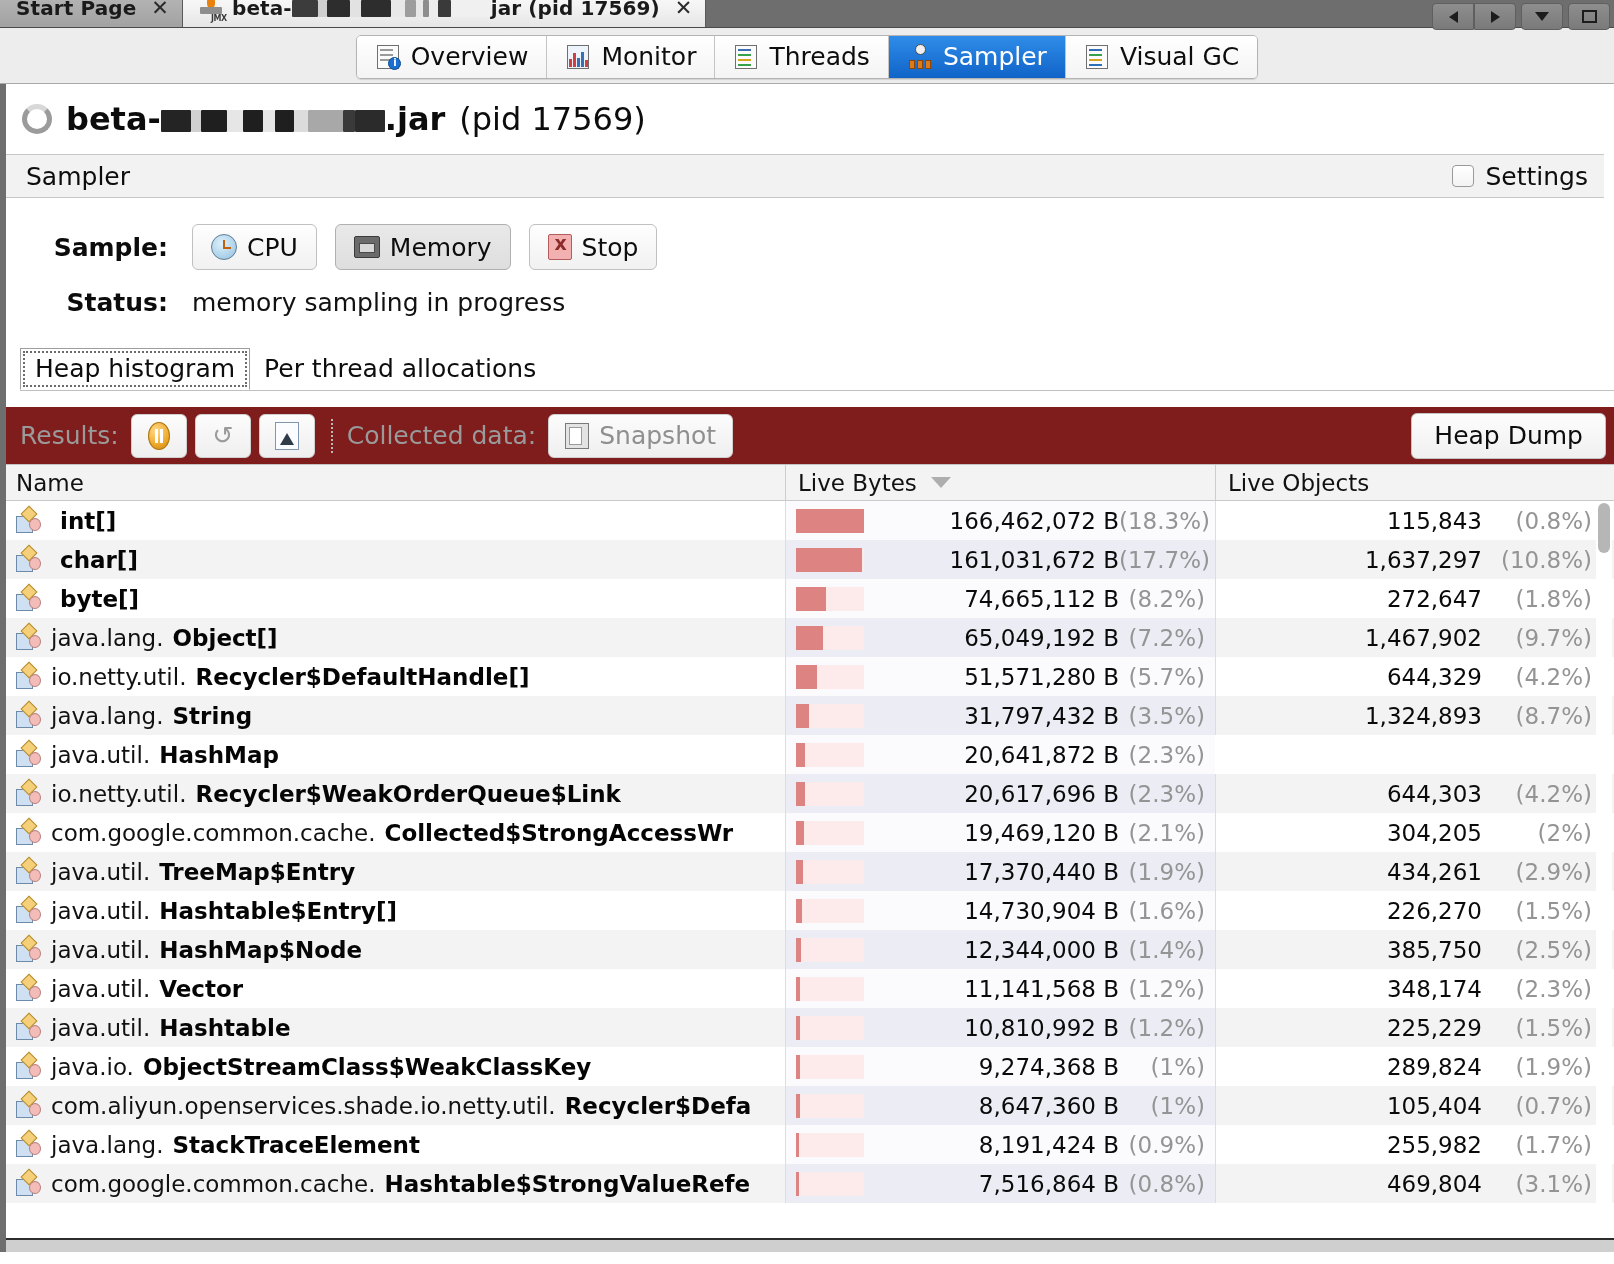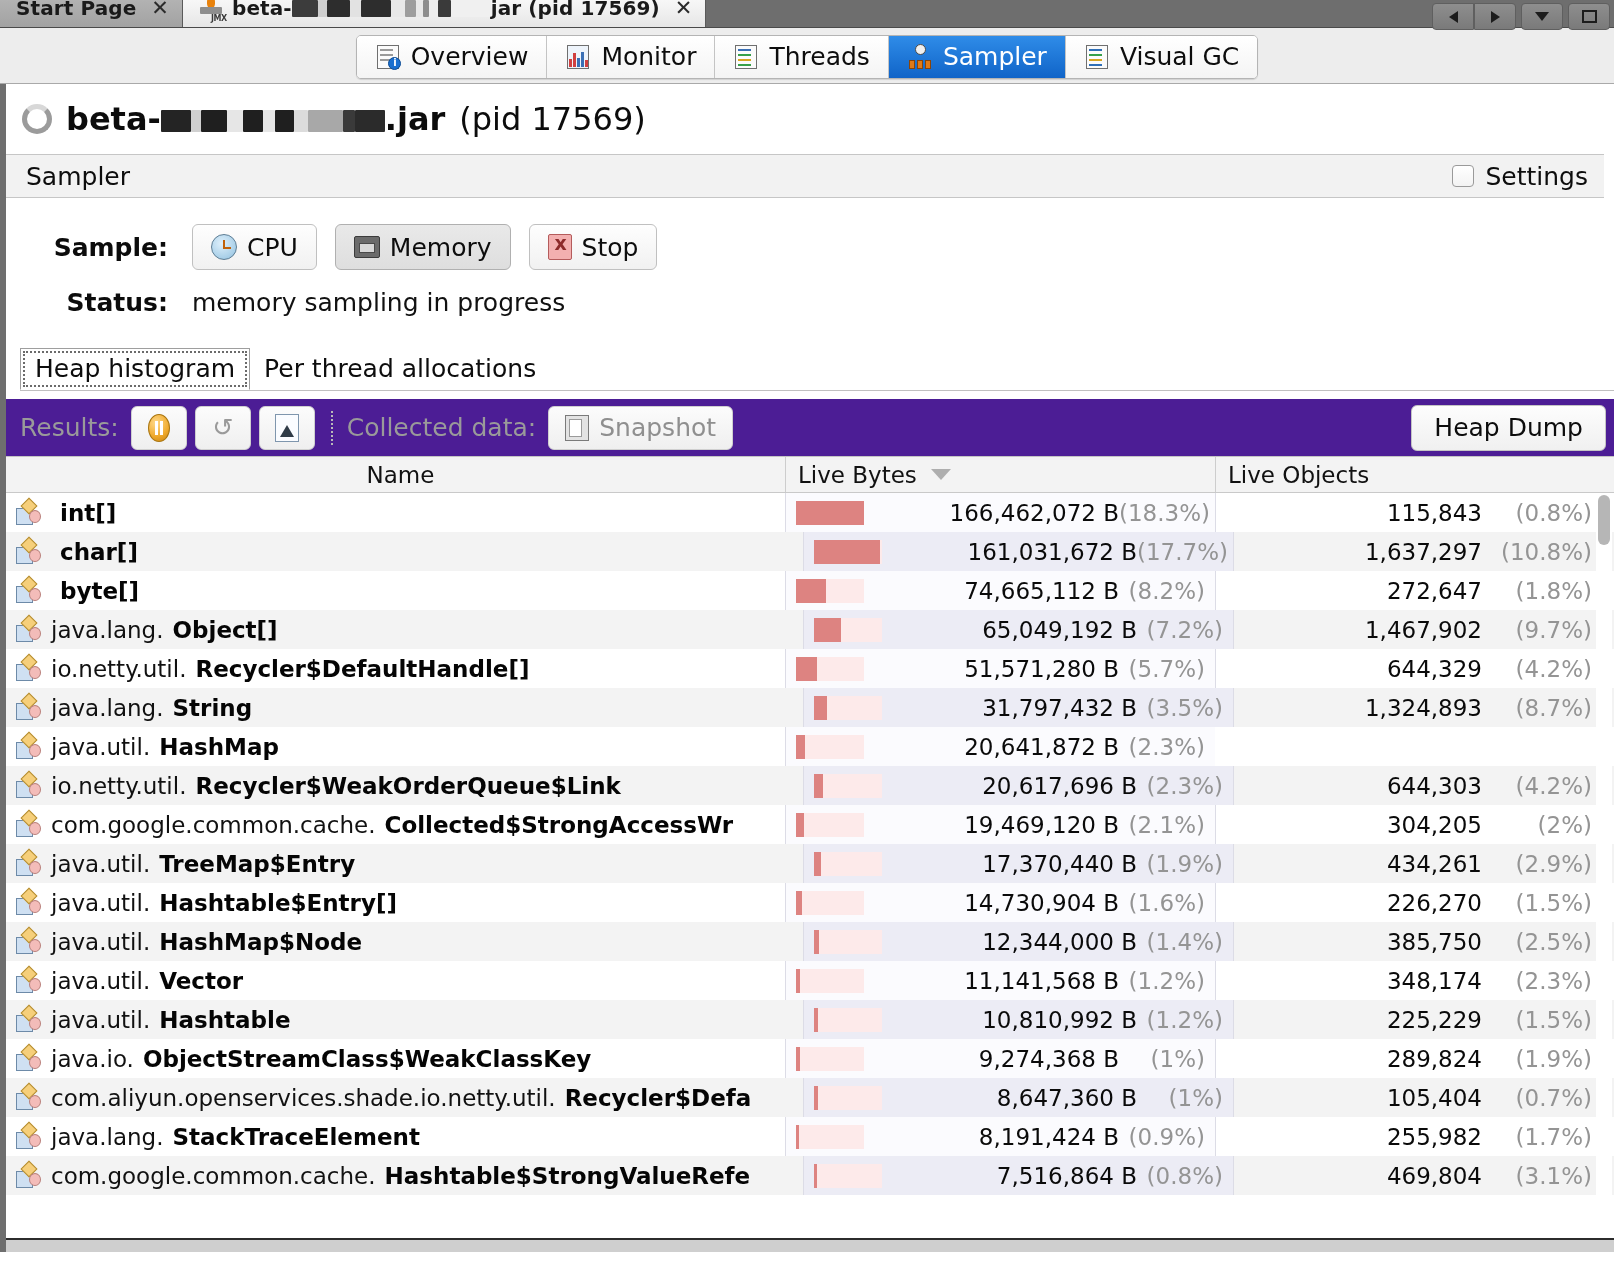--- a/index.html
+++ b/index.html
@@ -206,40 +206,40 @@
     position:relative;flex:0 0 24px;
   }
   .stopicon::after{
     content:"x";position:absolute;left:6px;top:-3px;font-size:19px;color:#8d2b2b;font-weight:700;
   }
   .statval { font-size: 25px; color: #111; }
 
   
   .subtabs {
     display: flex; align-items: flex-end;
-    margin: 14px 0 8px 14px;
+    margin: 14px 0 16px 14px;
     border-bottom: 1px solid #c0c0c0;
     height: 42px;
   }
   .subtab {
     font-size: 25px; color: #0d0d0d;
     padding: 4px 14px 6px 14px;
     height: 42px; display:flex; align-items:center;
   }
   .subtab.sel {
     border: 1px solid #9e9e9e; border-bottom: 1px solid #ffffff;
     background: #ffffff;
     outline: 2px dotted #6b6b6b; outline-offset: -5px;
   }
 
   
   .resbar {
     display: flex; align-items: center;
     height: 58px; padding: 0 8px 0 14px;
-    background: #4c1d95;
+    background: #7f1d1d;
     border-bottom: 1px solid #c3c3c3;
   }
   .reslbl { font-size: 25px; color: #9a9a9a; margin-right: 12px; }
   .tbtn {
     width: 56px; height: 44px; margin-right: 8px;
     border: 1px solid #cfcfcf; border-radius: 6px;
     background: linear-gradient(to bottom,#fcfcfc,#efefef);
     display:flex;align-items:center;justify-content:center;
   }
   .pauseico {
@@ -280,36 +280,36 @@
   }
 
   
   .tablewrap { flex: 1; position: relative; overflow: hidden; background:#fff; }
   .thead {
     display:flex; height: 36px; align-items: center;
     background: #f3f3f3; border-bottom: 1px solid #c9c9c9;
     font-size: 23px; color: #111;
   }
   .th { padding-left: 12px; display:flex; align-items:center; gap:14px; height:100%; }
-  .th.c-name  { width: 779px; justify-content: center; }
+  .th.c-name  { width: 779px; }
   .th.c-bytes { width: 430px; border-left: 1px solid #cdcdcd; }
   .th.c-objs  { flex: 1; border-left: 1px solid #cdcdcd; }
   .sortarrow {
     width:0;height:0;border-left:10px solid transparent;border-right:10px solid transparent;
     border-top:11px solid #aeaeae;
   }
   .trow { display:flex; height: 39px; align-items: center; font-size: 23px; }
   .trow.odd  { background: #ffffff; }
   .trow.even { background: #f3f3f3; }
   .cell { height:100%; display:flex; align-items:center; overflow:hidden; }
   .c-name  { width: 779px; padding-left: 10px; gap: 9px; white-space: nowrap; }
   .c-bytes { width: 430px; border-left:1px solid #dcdce6; }
   .c-objs  { flex:1; border-left:1px solid #dcdce6; padding-right: 22px; }
   .trow.odd  .c-bytes { background:#fbfbfe; }
-  .trow.even .c-bytes { background:#ececf5;margin-left:18px; }
+  .trow.even .c-bytes { background:#ececf5; }
   .clsicon { width: 26px; height: 26px; position: relative; flex: 0 0 26px; }
   .clsicon .pg {
     position:absolute; left:0; bottom:1px; width:17px; height:17px;
     background:#cfe0f2; border:1.5px solid #6d8aa8;
   }
   .clsicon .dia {
     position:absolute; left:7px; top:0px; width:12px; height:12px;
     background:#f6cf7a; border:1.5px solid #b28b30; transform: rotate(45deg);
   }
   .clsicon .ball {

